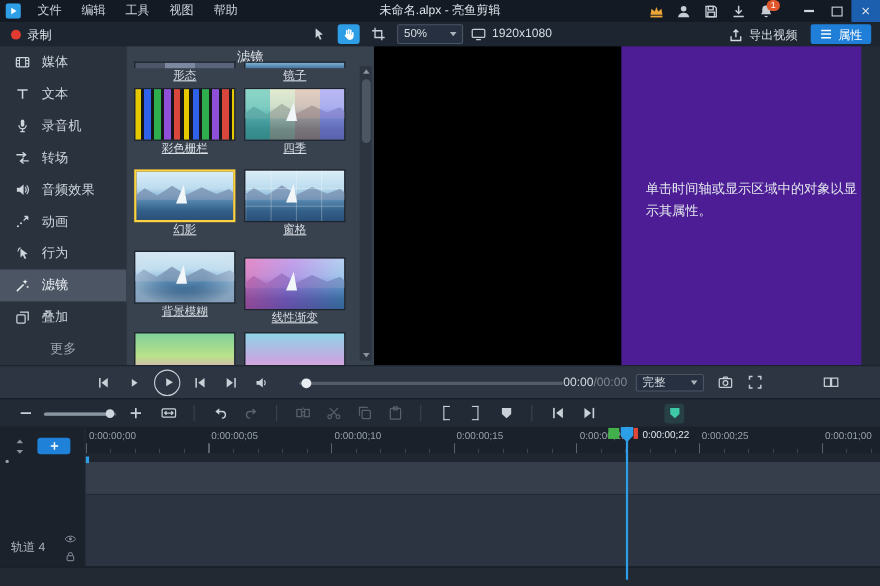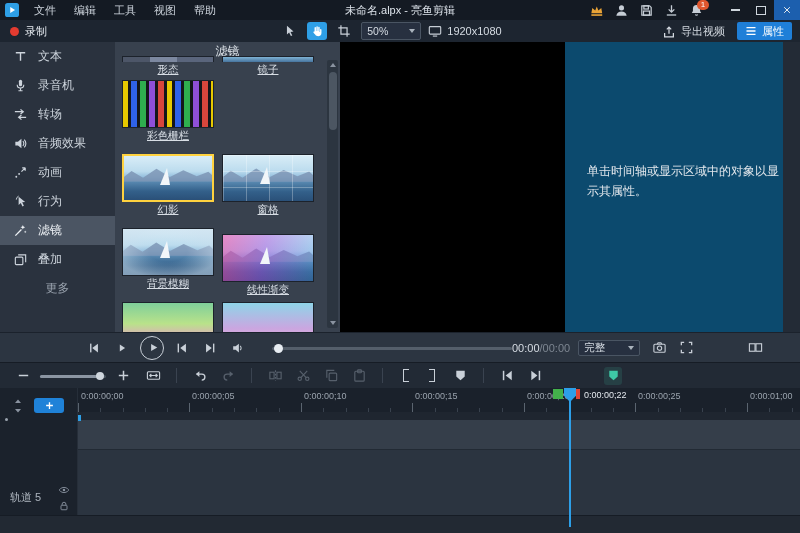--- a/index.html
+++ b/index.html
@@ -81,21 +81,21 @@
   .partial-b{background:linear-gradient(180deg,#8fd4e8 0%,#caa6e0 55%,#f2b0d0 100%);}
   .vscroll{position:absolute;right:2px;top:18px;bottom:4px;width:11px;background:#2c3540;border-radius:2px;}
   .vs-arrow{position:absolute;left:0;width:11px;height:10px;display:flex;align-items:center;justify-content:center;}
   .vs-up{top:0;} .vs-down{bottom:0;}
   .tri-up{width:0;height:0;border-left:3.5px solid transparent;border-right:3.5px solid transparent;border-bottom:4px solid #8a93a0;}
   .tri-down{width:0;height:0;border-left:3.5px solid transparent;border-right:3.5px solid transparent;border-top:4px solid #8a93a0;}
   .vs-thumb{position:absolute;left:1.5px;top:12px;width:8px;height:58px;background:#4c5662;border-radius:4px;}
 
   
   .preview{position:absolute;top:42px;left:340px;width:225px;height:290px;background:#000;}
-  .props-panel{position:absolute;top:42px;left:565px;right:17px;height:290px;background:#0c4a6e;}
+  .props-panel{position:absolute;top:42px;left:565px;right:17px;height:290px;background:#4c1d95;}
   .hint{position:absolute;left:22px;top:120px;width:198px;font-size:12px;line-height:1.65;color:#e2e7ec;margin:0;}
 
   
   .playrow{position:absolute;top:332px;left:0;right:0;height:30px;background:#2c3541;border-top:1px solid #1b222c;
            display:flex;align-items:center;box-sizing:border-box;}
   .pb-group{display:flex;align-items:center;gap:8px;margin-left:84px;}
   .pbtn{width:20px;height:20px;display:flex;align-items:center;justify-content:center;color:#c9d0d8;}
   .pbtn svg{width:14px;height:14px;}
   .play-main{width:24px;height:24px;border:1.4px solid #c9d0d8;border-radius:50%;box-sizing:border-box;}
   .play-main svg{width:11px;height:11px;margin-left:2px;}
@@ -272,20 +272,29 @@
             <path d="M2 3.5h12M2 8h12M2 12.5h12"></path>
           </svg>
         <span>属性</span>
       </span>
     </div>
   </div>
 
   <div class="sidebar">
     <div class="side-item">
       <span class="sicon">
+          <svg viewBox="0 0 16 16" fill="none" stroke="currentColor" stroke-width="1.2">
+            <rect x="2" y="3.5" width="12" height="9" rx="1"></rect>
+            <path d="M5 3.5v9M11 3.5v9M2 6.5h3M2 9.5h3M11 6.5h3M11 9.5h3" stroke-width="1"></path>
+          </svg>
+        </span>
+      <span class="slabel">媒体</span>
+    </div>
+    <div class="side-item">
+      <span class="sicon">
           <svg viewBox="0 0 16 16" fill="none" stroke="currentColor" stroke-width="1.5">
             <path d="M3 4h10M8 4v8.5"></path>
           </svg>
         </span>
       <span class="slabel">文本</span>
     </div>
     <div class="side-item">
       <span class="sicon">
           <svg viewBox="0 0 16 16" fill="none" stroke="currentColor" stroke-width="1.2">
             <rect x="6.3" y="1.8" width="3.4" height="7" rx="1.7" fill="currentColor" stroke="none"></rect>
@@ -361,20 +370,26 @@
       <div class="thumb-label">形态</div>
     </div>
     <div class="fitem" style="left:107px;top:14px">
       <div class="sliver b"></div>
       <div class="thumb-label">镜子</div>
     </div>
 
     <div class="fitem" style="left:7px;top:38px">
       <div class="thumb stripes"></div>
       <div class="thumb-label">彩色栅栏</div>
+    </div>
+    <div class="fitem" style="left:107px;top:38px">
+      <div class="thumb sea seasons">
+          <i class="tint"></i>
+        </div>
+      <div class="thumb-label">四季</div>
     </div>
 
     <div class="fitem" style="left:7px;top:112px">
       <div class="thumb sea sel"></div>
       <div class="thumb-label">幻影</div>
     </div>
     <div class="fitem" style="left:107px;top:112px">
       <div class="thumb sea panes">
           <i class="tint"></i>
         </div>
@@ -586,21 +601,21 @@
       <svg viewBox="0 0 12 14" fill="currentColor">
           <path d="M6 0.5l3 3.5H3zM6 13.5L3 10h6z"></path>
         </svg>
     </span>
     <span class="add-track">
       <svg viewBox="0 0 16 16" stroke="#fff" stroke-width="2.4">
           <path d="M8 2v12M2 8h12"></path>
         </svg>
     </span>
     <i class="head-dot"></i>
-    <span class="track-label">轨道 5</span>
+    <span class="track-label">轨道 4</span>
     <span class="th-icon eye-pos">
       <svg viewBox="0 0 16 16" fill="none" stroke="currentColor" stroke-width="1.2">
           <path d="M1.5 8s2.5-3.5 6.5-3.5S14.5 8 14.5 8 12 11.5 8 11.5 1.5 8 1.5 8z"></path>
           <circle cx="8" cy="8" r="1.7" fill="currentColor" stroke="none"></circle>
         </svg>
     </span>
     <span class="th-icon lock-pos">
       <svg viewBox="0 0 16 16" fill="none" stroke="currentColor" stroke-width="1.2">
           <rect x="4" y="7" width="8" height="6" rx="1"></rect>
           <path d="M5.5 7V5.5a2.5 2.5 0 015 0V7"></path>

